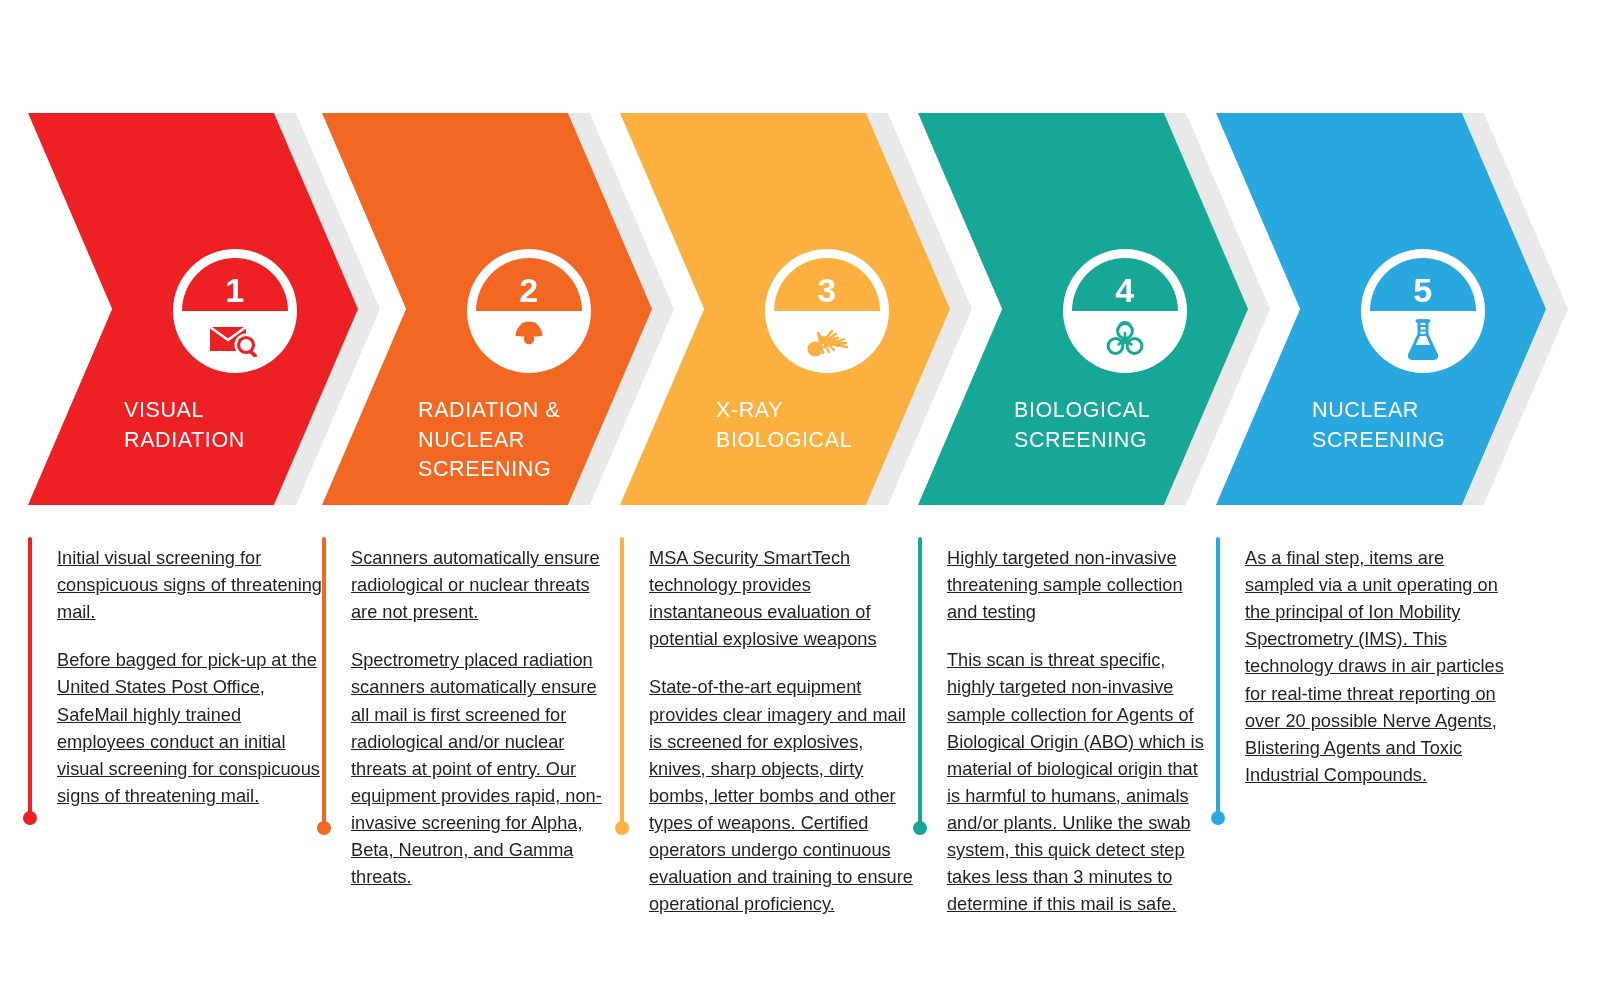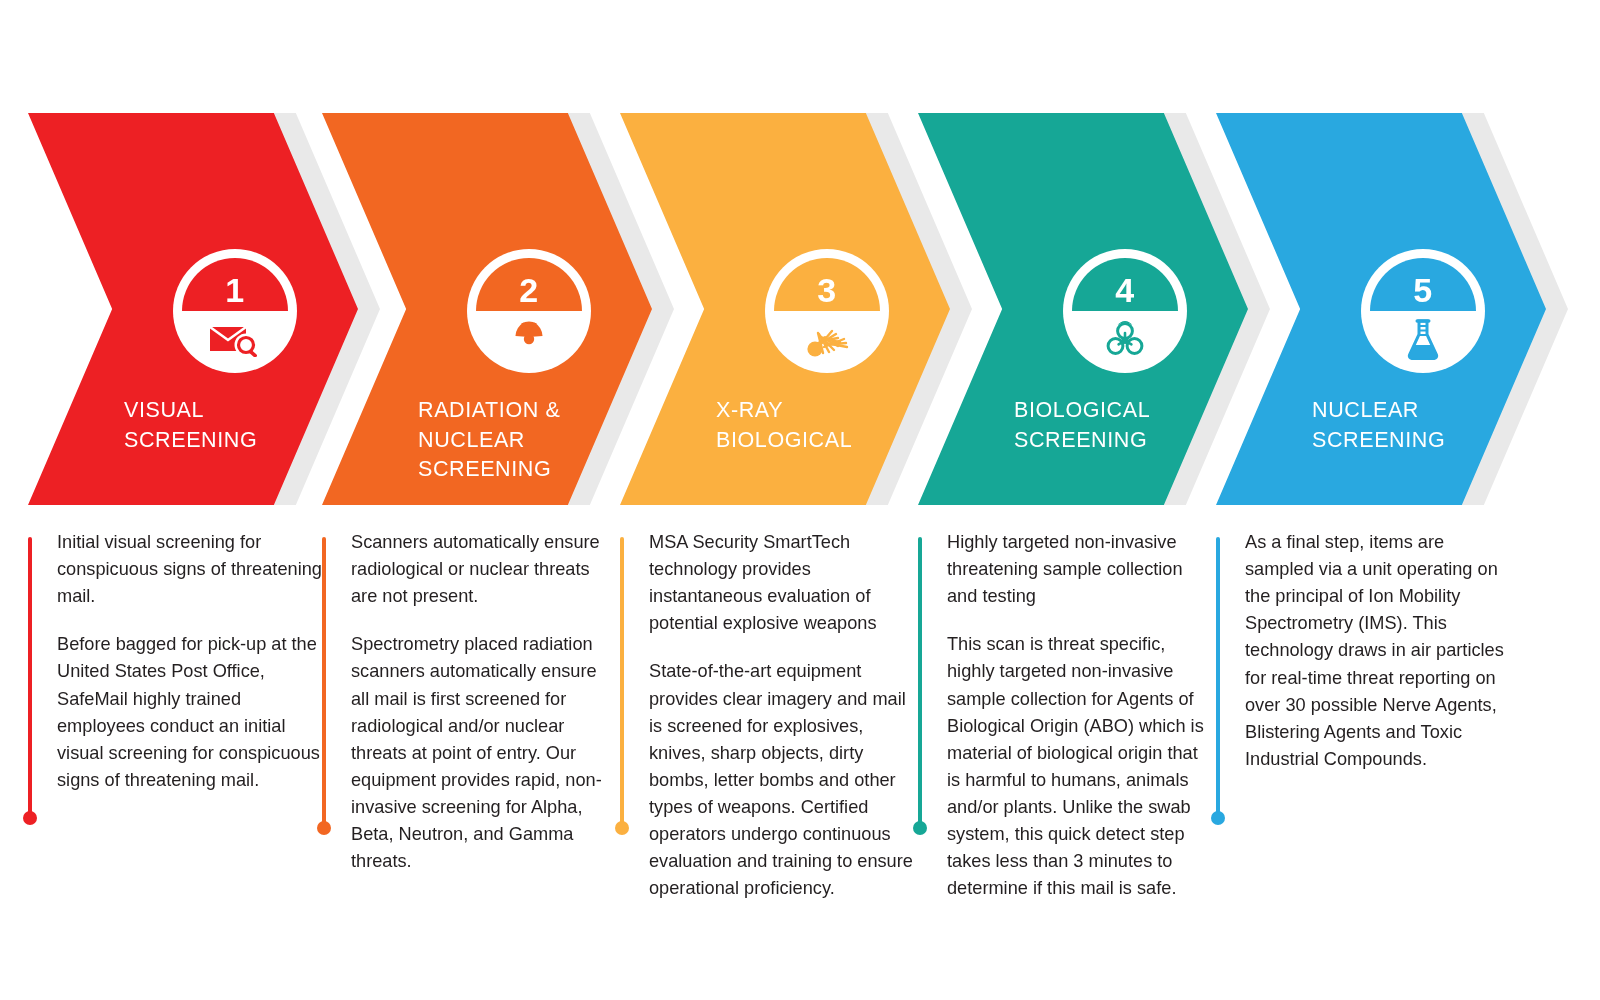--- a/index.html
+++ b/index.html
@@ -132,21 +132,21 @@
   }
   .col-body {
     position: absolute;
     left: 29px;
     top: 9px;
     width: 268px;
     color: #231f20;
     font-size: 18.2px;
     line-height: 1.49;
   }
-  .col-body p { margin: 0 0 21px 0; }
+  .col-body p { margin: 16px 0 21px 0; text-decoration: underline; }
   .col-body p:last-child { margin-bottom: 0; }
 </style>
 </head>
 <body>
 
 <div id="stage">
 
   <div id="chevron-band">
       <div class="chev-wrap" style="left: 28px;">
         <div class="chev-shadow" style="background: rgb(233, 233, 233);"></div>
@@ -159,21 +159,21 @@
             <svg width="54" height="36" viewBox="0 0 54 36">
               <path d="M2 6 h36 v24 h-36 z" fill="#ED2024"></path>
               <path d="M2 6 L20 19 L38 6" fill="none" stroke="#fff" stroke-width="2.6"></path>
               <circle cx="38" cy="24" r="11.5" fill="#fff"></circle>
               <circle cx="38" cy="24" r="7.5" fill="none" stroke="#ED2024" stroke-width="3.2"></circle>
               <rect x="43" y="28.5" width="9" height="3.6" rx="1.8" fill="#ED2024" transform="rotate(42 43 28.5)"></rect>
             </svg>
           </div>
         </div>
         <div class="chev-label">VISUAL
-SCREENING</div>
+RADIATION</div>
       </div>
       <div class="chev-wrap" style="left: 322px;">
         <div class="chev-shadow" style="background: rgb(233, 233, 233);"></div>
         <div class="chev-body" style="background: rgb(242, 103, 34);"></div>
         <div class="badge">
           <div class="badge-top" style="background: rgb(242, 103, 34);">
             <span class="badge-num">2</span>
           </div>
           <div class="badge-bottom">
             <svg width="42" height="42" viewBox="0 0 42 42">
@@ -302,18 +302,18 @@
         <div class="col-dot" style="background: rgb(22, 167, 150); top: 301px;"></div>
         <div class="col-body">
           <p>Highly targeted non-invasive threatening sample collection and testing</p>
           <p>This scan is threat specific, highly targeted non-invasive sample collection for Agents of Biological Origin (ABO) which is material of biological origin that is harmful to humans, animals and/or plants. Unlike the swab system, this quick detect step takes less than 3 minutes to determine if this mail is safe.</p>
         </div>
       </div>
       <div class="col" style="left: 1216px;">
         <div class="col-rule" style="background: rgb(41, 168, 224); height: 281px;"></div>
         <div class="col-dot" style="background: rgb(41, 168, 224); top: 291px;"></div>
         <div class="col-body">
-          <p>As a final step, items are sampled via a unit operating on the principal of Ion Mobility Spectrometry (IMS).  This technology draws in air particles for real-time threat reporting on over 30 possible Nerve Agents, Blistering Agents and Toxic Industrial Compounds.</p>
+          <p>As a final step, items are sampled via a unit operating on the principal of Ion Mobility Spectrometry (IMS).  This technology draws in air particles for real-time threat reporting on over 20 possible Nerve Agents, Blistering Agents and Toxic Industrial Compounds.</p>
         </div>
       </div>
     </div>
 
 </div>
 
 </body></html>

